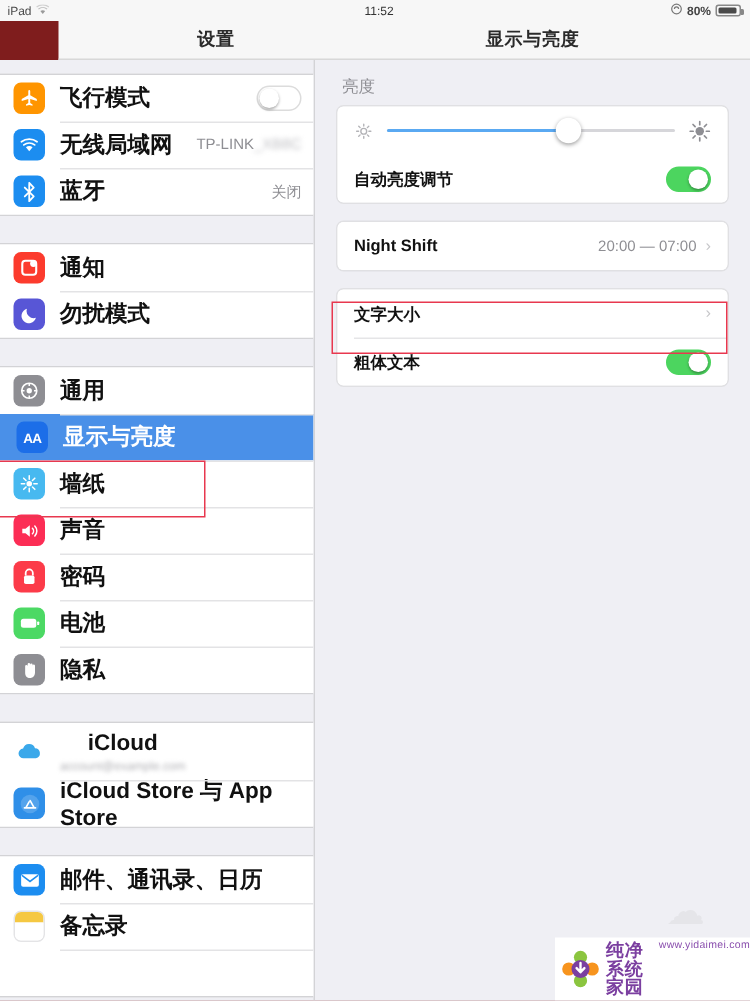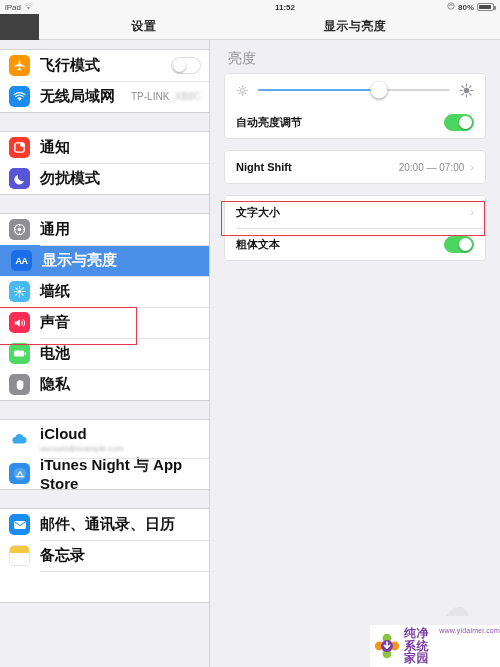--- a/index.html
+++ b/index.html
@@ -2,31 +2,31 @@
 <html><head>
 <meta charset="utf-8">
 <style>
   * { box-sizing: border-box; margin: 0; padding: 0; }
   html, body {
     width: 500px; height: 667px;
     font-family: "Liberation Sans", "DejaVu Sans", sans-serif;
     background: #efeff4;
     overflow: hidden;
   }
-  #screen { position: relative; width: 500px; height: 667px; background: #404040; }
+  #screen { position: relative; width: 500px; height: 667px; background: #7f1d1d; }
 
   
   .statusbar {
     position: absolute; top: 0; left: 0; width: 500px; height: 14px;
     background: #f7f7f7;
     font-size: 8px; color: #4a4a4a;
     display: flex; align-items: center;
   }
   .sb-left { position: absolute; left: 5px; display: flex; align-items: center; gap: 3px; }
-  .sb-center { position: absolute; left: 243px; font-weight: bold; font-size: 8px; color: #333; margin-left: 32px; }
+  .sb-center { position: absolute; left: 243px; font-weight: normal; font-size: 8px; color: #333; }
   .sb-right { position: absolute; right: 6px; display: flex; align-items: center; gap: 3px; }
   .sb-pct { font-size: 8px; font-weight: bold; color: #444; }
   .batt { width: 17px; height: 8px; border: 1px solid #888; border-radius: 2px; position: relative; }
   .batt::after { content:""; position:absolute; right:-3px; top:2px; width:2px; height:4px; background:#888; border-radius:0 1px 1px 0; }
   .batt-fill { position: absolute; left: 1px; top: 1px; bottom: 1px; width: 80%; background: #4a4a4a; border-radius: 1px; }
   .wifi-glyph { font-size: 8px; color: #9a9a9a; }
   .lock-rot { font-size: 8px; color: #777; }
 
   
   .navbar-left {
@@ -79,29 +79,29 @@
   }
   .toggle .knob {
     position: absolute; top: 1px; left: 1px; width: 13px; height: 13px;
     border-radius: 50%; background: #fff; box-shadow: 0 1px 2px rgba(0,0,0,.35);
   }
   .toggle.on { background: #4cd55f; border-color: #4cd55f; }
   .toggle.on .knob { left: auto; right: 1px; }
 
   
   .row.tall { height: 38px; align-items: center; }
-  .row-stack { display: flex; flex-direction: column; justify-content: center; }
+  .row-stack { display: flex; flex-direction: column; justify-content: center; align-items: center; }
   .row-sub { font-size: 8px; color: #b0b0b4; filter: blur(1.5px); margin-top: 2px; }
 
   
   .detail {
     position: absolute; top: 40px; left: 210px; right: 0; bottom: 0;
     background: #efeff4; padding: 10px 14px 0 14px; overflow: hidden;
   }
-  .sec-header { font-size: 14px; color: #8e8e93; padding: 0 0 5px 4px; }
+  .sec-header { font-size: 11px; color: #8e8e93; padding: 0 0 5px 4px; }
   .card {
     background: #fff; border-radius: 5px; border: 1px solid #e0e0e3;
     overflow: hidden;
   }
   .drow {
     position: relative; display: flex; align-items: center;
     height: 32px; padding: 0 11px; background: #fff;
   }
   .drow + .drow::before {
     content:""; position:absolute; top:0; left:11px; right:0; height:1px; background:#e5e5e7;
@@ -197,20 +197,29 @@
         <span class="ico" style="background:#1c8df0">
           <svg width="13" height="11" viewBox="0 0 14 11">
               <path d="M7 10.2 L4.6 7.3 a3.9 3.9 0 0 1 4.8 0 Z" fill="#fff"></path>
               <path d="M3.1 5.6 a6.4 6.4 0 0 1 7.8 0" stroke="#fff" stroke-width="1.3" fill="none" stroke-linecap="round"></path>
               <path d="M1.4 3.4 a9.3 9.3 0 0 1 11.2 0" stroke="#fff" stroke-width="1.3" fill="none" stroke-linecap="round"></path>
             </svg>
         </span>
         <span class="row-label">无线局域网</span>
         <span class="row-value"><span>TP-LINK</span><span class="blur-tail" style="filter:blur(1.6px);color:#c0c0c4">_XB8C</span></span>
       </div>
+      <div class="row">
+        <span class="ico" style="background:#1c8df0">
+          <svg width="9" height="14" viewBox="0 0 10 16">
+              <path d="M5 1 v14 l3.4-3.6 L1.6 4.6 M1.6 11.4 l6.8-6.8 L5 1" stroke="#fff" stroke-width="1.4" fill="none" stroke-linejoin="round" stroke-linecap="round"></path>
+            </svg>
+        </span>
+        <span class="row-label">蓝牙</span>
+        <span class="row-value">关闭</span>
+      </div>
     </div>
 
     <div class="gap"></div>
 
     <div class="group">
       <div class="row">
         <span class="ico" style="background:#fc3b2d">
           <svg width="13" height="13" viewBox="0 0 14 14">
               <rect x="2" y="2" width="10" height="10" rx="2.2" stroke="#fff" stroke-width="1.5" fill="none"></rect>
               <circle cx="10" cy="4" r="2.4" fill="#fff"></circle>
@@ -259,20 +268,29 @@
       <div class="row">
         <span class="ico" style="background:#fc2d55">
           <svg width="13" height="12" viewBox="0 0 14 12">
               <path d="M2 4.3 h2.3 L7.4 1.8 v8.4 L4.3 7.7 H2 Z" fill="#fff"></path>
               <path d="M9.3 4 a2.9 2.9 0 0 1 0 4M11 2.4 a5.2 5.2 0 0 1 0 7.2" stroke="#fff" stroke-width="1.1" fill="none" stroke-linecap="round"></path>
             </svg>
         </span>
         <span class="row-label">声音</span>
       </div>
       <div class="row">
+        <span class="ico" style="background:#fc3b49">
+          <svg width="11" height="13" viewBox="0 0 12 14">
+              <path d="M3.4 6 V4.3 a2.6 2.6 0 0 1 5.2 0 V6" stroke="#fff" stroke-width="1.3" fill="none"></path>
+              <rect x="2.2" y="6" width="7.6" height="6.3" rx="1.3" fill="#fff"></rect>
+            </svg>
+        </span>
+        <span class="row-label">密码</span>
+      </div>
+      <div class="row">
         <span class="ico" style="background:#4cd964">
           <svg width="14" height="9" viewBox="0 0 15 9">
               <rect x="1" y="1.2" width="11" height="6.6" rx="1.8" fill="#fff"></rect>
               <rect x="12.6" y="3.2" width="1.5" height="2.6" rx=".6" fill="#fff"></rect>
             </svg>
         </span>
         <span class="row-label">电池</span>
       </div>
       <div class="row">
         <span class="ico" style="background:#8e8e93">
@@ -298,21 +316,21 @@
           <span class="row-sub">account@example.com</span>
         </span>
       </div>
       <div class="row">
         <span class="ico" style="background:#2f8fe8">
           <svg width="14" height="14" viewBox="0 0 14 14">
               <circle cx="7" cy="7" r="6.2" fill="#fff" opacity=".18"></circle>
               <path d="M4.2 9.6 L6.4 5.6 M9.8 9.6 L7.1 4.7 M3.3 9.6 h7.4" stroke="#fff" stroke-width="1.1" stroke-linecap="round" fill="none"></path>
             </svg>
         </span>
-        <span class="row-label">iTunes Night 与 App Store</span>
+        <span class="row-label">iCloud Store 与 App Store</span>
       </div>
     </div>
 
     <div class="gap"></div>
 
     <div class="group">
       <div class="row">
         <span class="ico" style="background:#1c8df0">
           <svg width="14" height="10" viewBox="0 0 15 11">
               <rect x="1" y="1" width="13" height="9" rx="1.4" fill="#fff"></rect>

